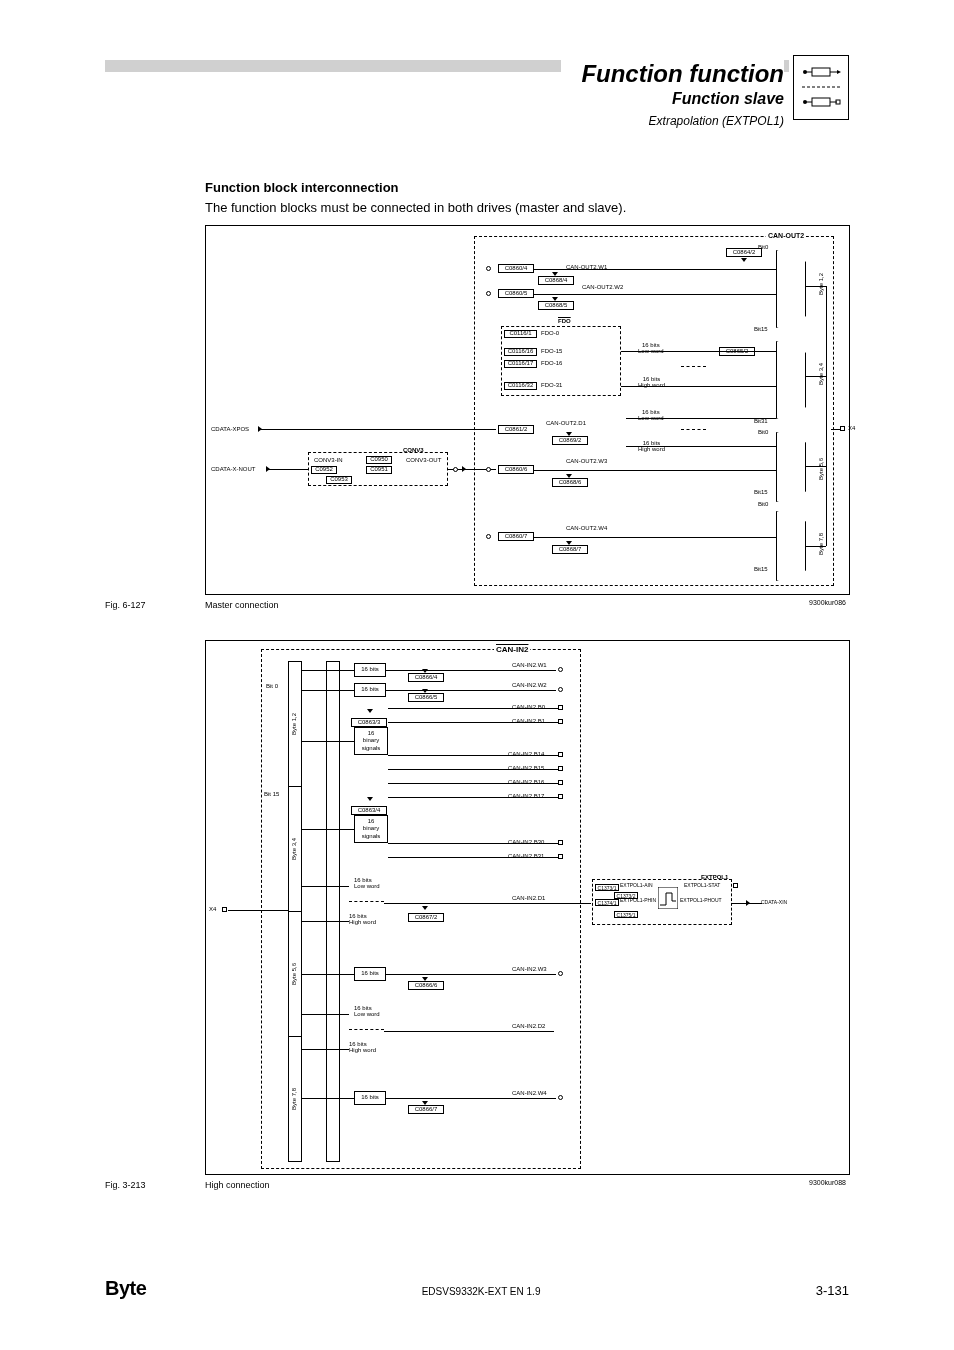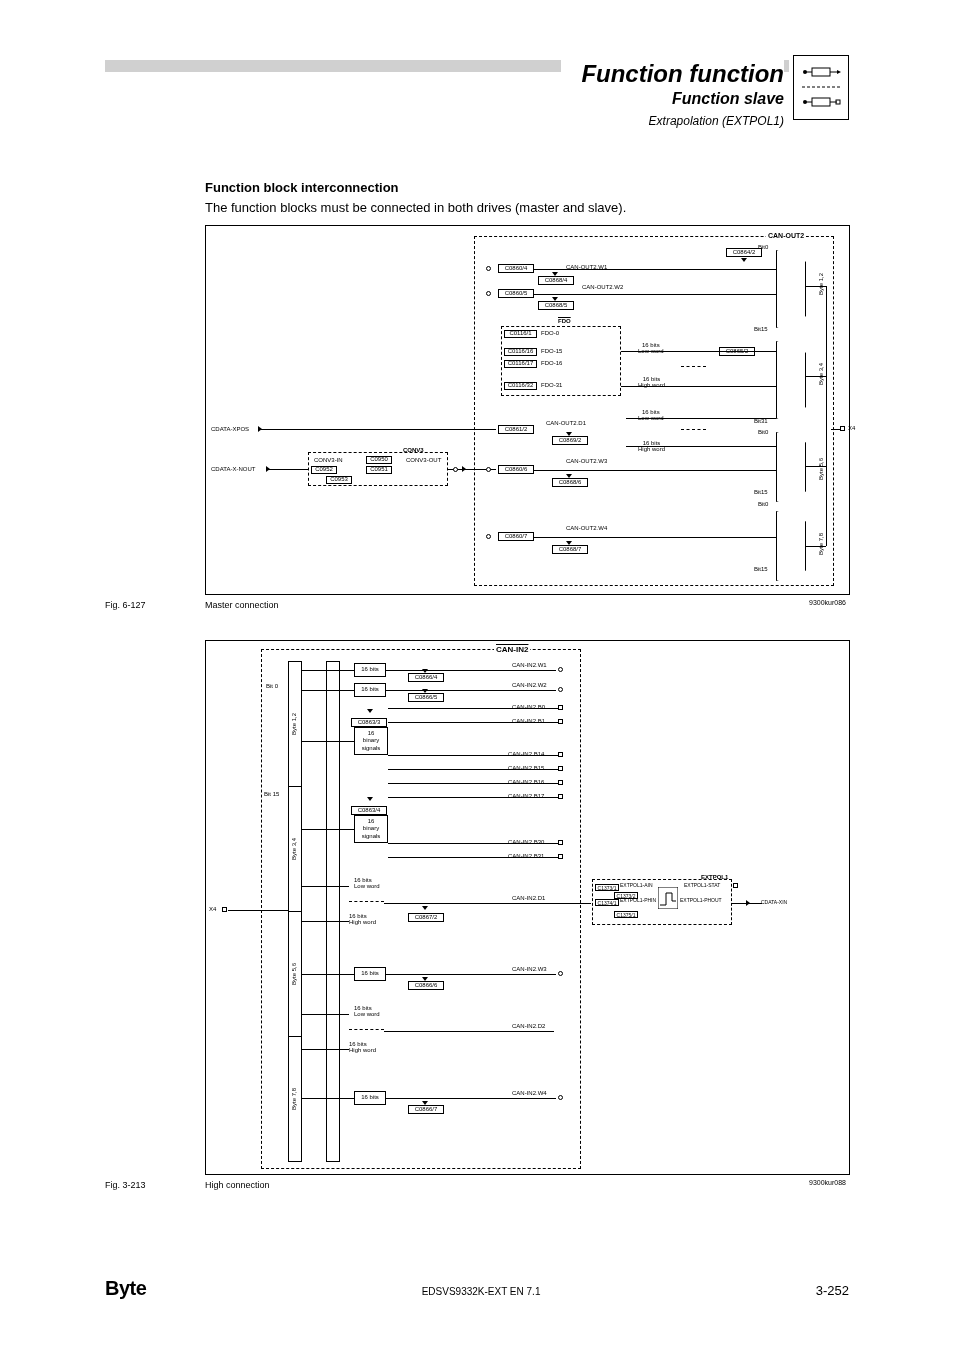--- a/index.html
+++ b/index.html
@@ -466,15 +466,15 @@
   <div class="hline" style="top:20px;left:120px;width:14px"></div>
   <div class="hline" style="top:520px;left:120px;width:14px"></div>
   <div class="hline" style="top:269px;left:60px;width:22px"></div>
 </div>
 
 <div class="fig-caption fig-label2">Fig. 3-213</div>
 <div class="fig-caption fig-caption2">High connection</div>
 
 <div class="footer">
   <div class="footer-brand">Byte</div>
-  <div class="footer-doc">EDSVS9332K-EXT EN 7.1</div>
-  <div class="footer-page">3-252</div>
+  <div class="footer-doc">EDSVS9332K-EXT EN 1.9</div>
+  <div class="footer-page">3-131</div>
 </div>
 
 </body></html>

